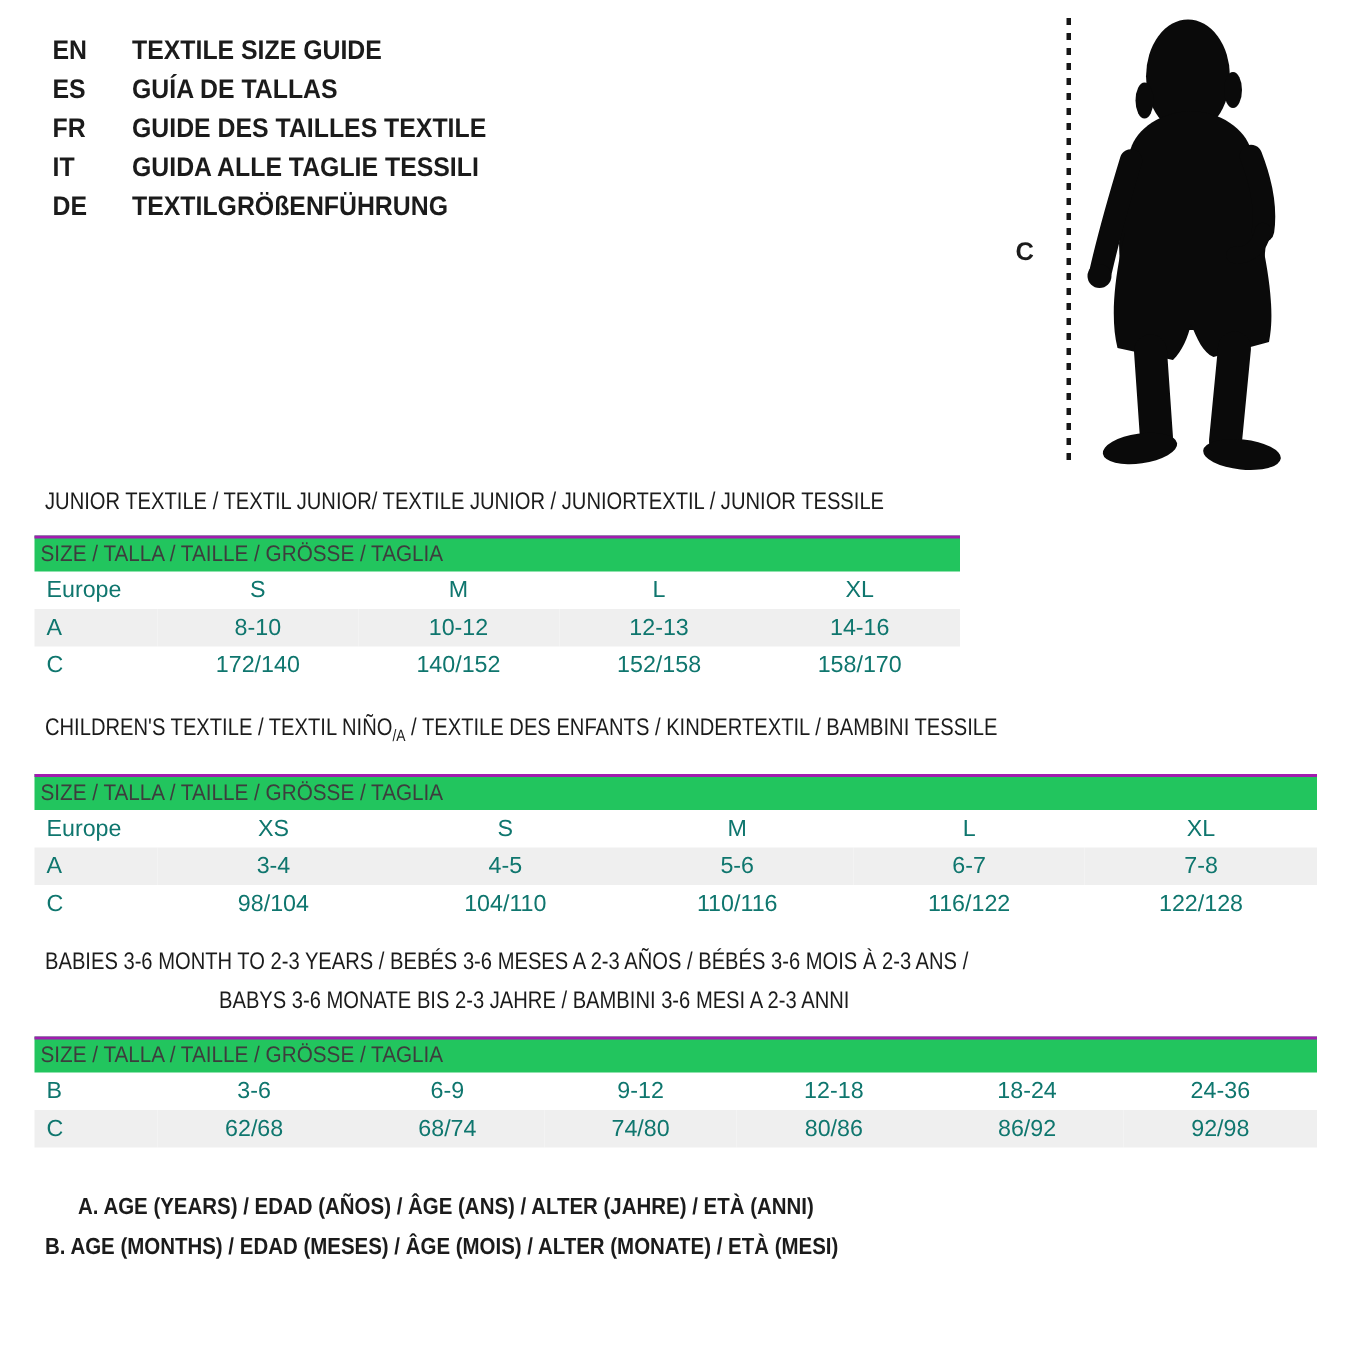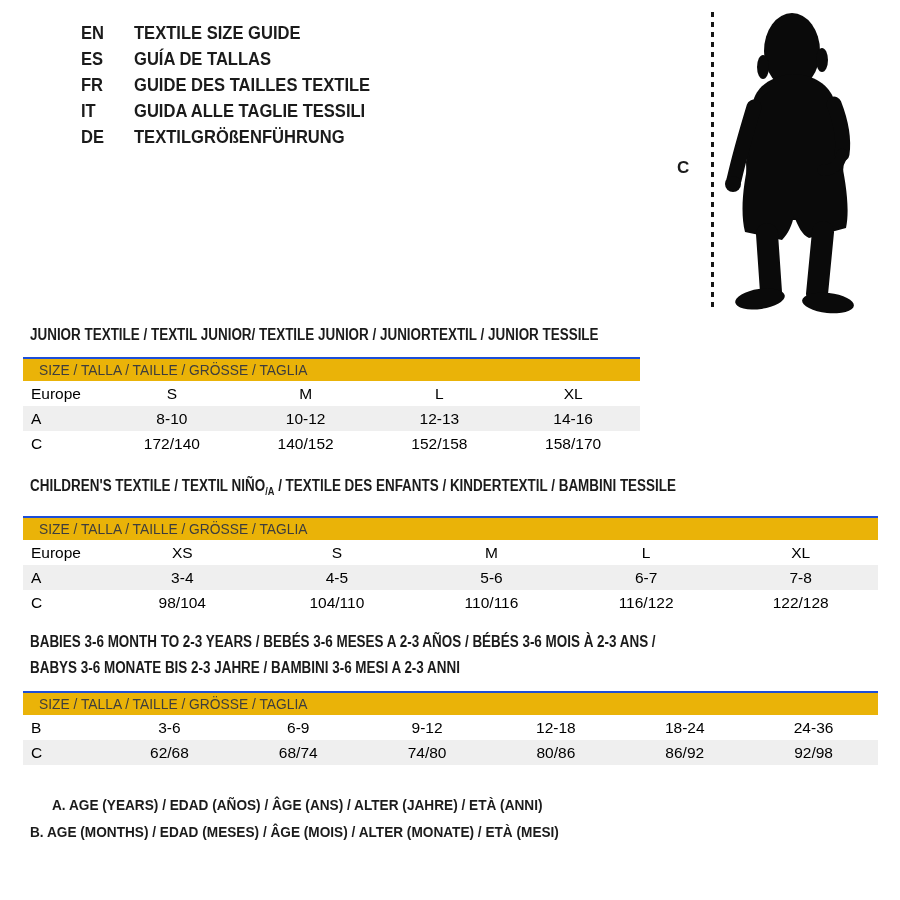--- a/index.html
+++ b/index.html
@@ -10,43 +10,43 @@
   .abs { position:absolute; }
 
   
   .cond84 { display:inline-block; transform:scaleX(0.84); transform-origin:0 50%; white-space:nowrap; }
   .cond88 { display:inline-block; transform:scaleX(0.88); transform-origin:0 50%; white-space:nowrap; }
   .cond92 { display:inline-block; transform:scaleX(0.92); transform-origin:0 50%; white-space:nowrap; }
 
   
   .lang-block { left:35px; top:20px; }
   .lang-row { display:flex; height:26px; align-items:center; font-weight:bold; font-size:18px; }
-  .lang-code { width:53px; flex:0 0 53px;margin-left:46px; }
+  .lang-code { width:53px; flex:0 0 53px; }
 
   
   .dotted-line {
     left:711px; top:12px; width:3px; height:298px;
     background:repeating-linear-gradient(to bottom, #161616 0px, #161616 5px, transparent 5px, transparent 10px);
   }
   .c-label { left:677px; top:158px; font-size:17px; font-weight:bold; }
   .baby-svg { left:722px; top:12px; }
 
   
-  .sec-title { position:absolute; left:30px; font-size:16px; font-weight:bold; white-space:nowrap; line-height:18px; }
+  .sec-title { position:absolute; left:30px; font-size:16px; font-weight:normal; white-space:nowrap; line-height:18px;text-align:center; }
   .sec-title .sub { font-size:11px; vertical-align:-4px; }
   .title-line { display:block; height:26px; }
 
   
   .size-section { position:absolute; left:23px; }
   .size-bar {
-    background:#eab308; border-top:2px solid #1d4ed8; height:22px; line-height:22px;
-    padding-left:16px; font-size:15px; color:#3d3d3d;
+    background:#22c55e; border-top:2px solid #a21caf; height:22px; line-height:22px;
+    padding-left:4px; font-size:15px; color:#3d3d3d;
   }
   table.size-table { border-collapse:collapse; table-layout:fixed; width:100%; }
-  table.size-table td { height:25px; font-size:15.5px; text-align:center; padding:0; color:#000000; }
+  table.size-table td { height:25px; font-size:15.5px; text-align:center; padding:0; color:#0f766e; }
   table.size-table td.rowlabel { text-align:left; padding-left:8px; }
   col.label-col { width:82px; }
   tr.stripe { background:#efefef; }
 
   
   .footnotes { left:30px; top:796px;text-align:center; }
   .foot-line { height:27px; font-size:15.5px; font-weight:bold; }
 </style>
 </head>
 <body>

